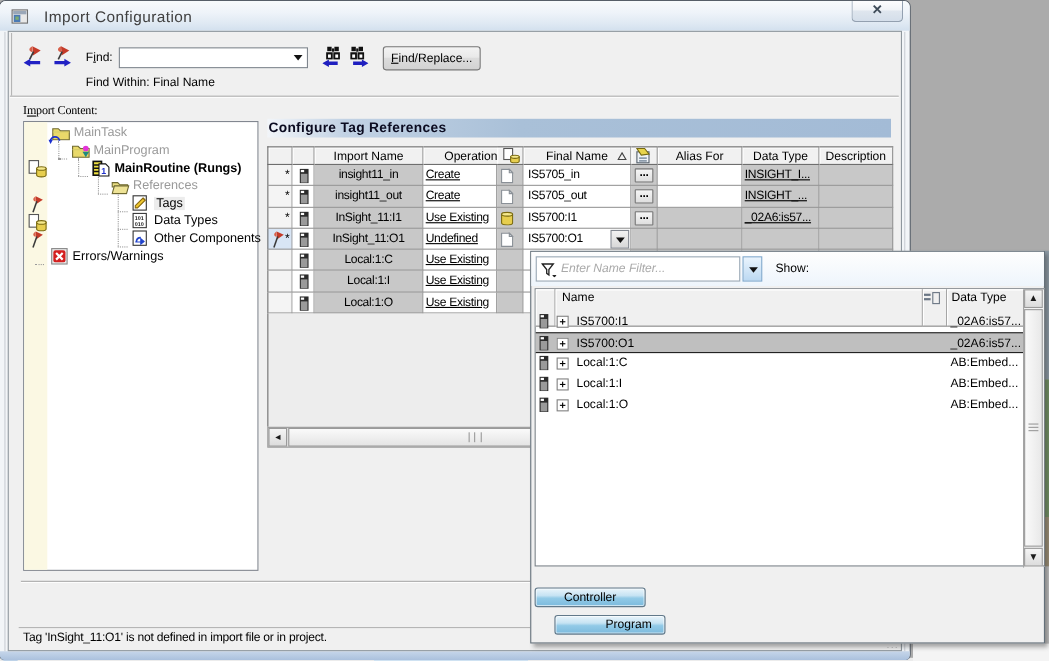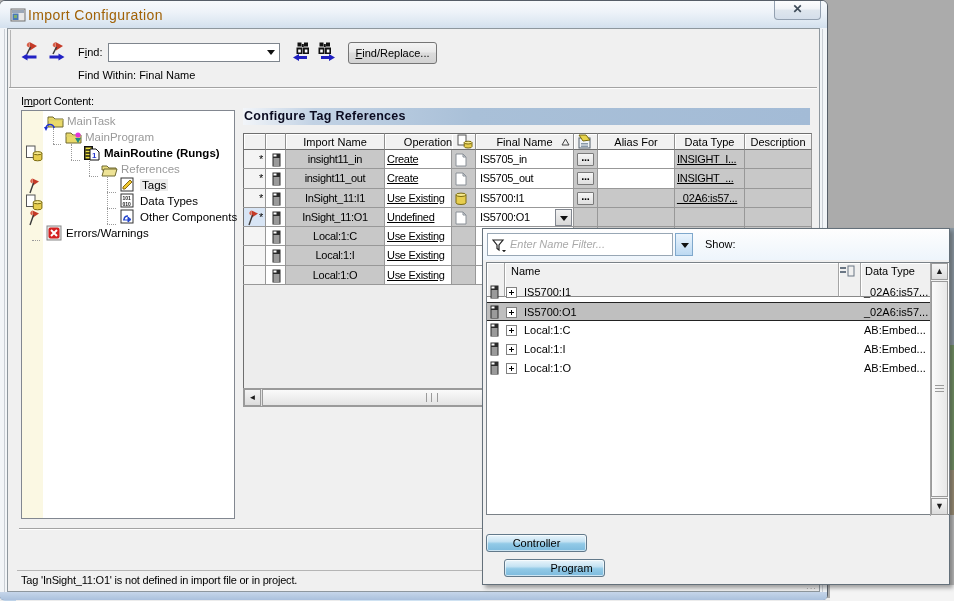--- a/index.html
+++ b/index.html
@@ -8,21 +8,21 @@
 .abs { position:absolute; }
 
 #dlg { left:-1px; top:0; width:829px; height:600px; border:1px solid #565e68; border-radius:6px 6px 5px 5px;
   background:#f2f5f8; }
 #ftop { left:0; top:0; width:827px; height:27px; border-radius:5px 5px 0 0;
   background:linear-gradient(180deg,#f7fafc 0%,#eef3f9 40%,#dfe9f3 75%,#d3e0ee 100%); }
 #fbot { left:0; top:591px; width:827px; height:8px; border-radius:0 0 4px 4px;
   background:linear-gradient(180deg,#c6d6ea,#abc1dd); }
 .sideline { position:absolute; width:1px; top:28px; height:563px; background:#c9ced4; }
 #content { left:7px; top:27px; width:813px; height:564px; background:#f0f0f0; border:1px solid #8e979e; }
-#titletxt { left:28px; top:6px; font-size:14px; letter-spacing:0.4px; color:#a16207; }
+#titletxt { left:40px; top:6px; font-size:14px; letter-spacing:0.4px; color:#404040; }
 #closebtn { left:774px; top:0px; width:47px; height:19px; background:linear-gradient(180deg,#fdfdfe 0%,#f0f3f7 45%,#dfe6ee 50%,#d4deea 100%);
   border:1px solid #93a0b0; border-top:none; border-radius:0 0 4px 4px; color:#3f4c59; text-align:center; font-size:12px; font-weight:bold; line-height:17px; }
 
 #tbsep { left:9px; top:87px; width:808px; height:2px; border-top:1px solid #a3a3a3; border-bottom:1px solid #fdfdfd; }
 .lbl { position:absolute; font-size:11px; color:#000; }
 #findcombo { left:108px; top:43px; width:172px; height:19px; background:#fff; border:1px solid #7e858d; }
 #findcombo .arr { position:absolute; right:1px; top:1px; width:16px; height:15px; background:#fff; }
 .dna { position:absolute; width:0; height:0; border:4px solid transparent; border-top:5px solid #111; }
 #frbtn { left:348px; top:42px; width:89px; height:22px; background:linear-gradient(180deg,#f3f3f3,#e9e9e9 45%,#dcdcdc 50%,#d2d2d2);
   border:1px solid #757575; border-radius:3px; text-align:center; line-height:20px; }
@@ -141,21 +141,21 @@
   </g>
   <rect x="5.2" y="8.5" width="2.6" height="3" fill="#fff"></rect>
     <rect x="11.8" y="8.5" width="2.6" height="3" fill="#fff"></rect>
   <path d="M20 16.5 L14 13 L14 15 L6 15 L6 18 L14 18 L14 20 Z" fill="#1f1fbf"></path>
 </svg>
 <div class="abs" id="frbtn"><span style="text-decoration:underline">F</span>ind/Replace...</div>
 <div class="lbl" style="left:78px;top:69px;">Find Within: Final Name</div>
 <div class="abs" id="tbsep"></div>
 <div class="abs" style="left:10px;top:30px;width:1px;height:57px;background:#b5b5b5;"></div>
 
-<div class="lbl" style="left:21px;top:95px;letter-spacing:-0.2px;">I<span style="text-decoration:underline">m</span>port Content:</div>
+<div class="lbl" style="left:21px;top:95px;letter-spacing:-0.2px;font-family:Liberation Serif, serif;">I<span style="text-decoration:underline">m</span>port Content:</div>
 <div class="abs" id="treebox">
   <div class="abs" id="gutter"></div>
 
   <div class="dot-v" style="left:31px;top:17px;height:16px;"></div>
   <div class="dot-h" style="left:31px;top:33px;width:8px;"></div>
   <div class="dot-v" style="left:49px;top:33px;height:16px;"></div>
   <div class="dot-h" style="left:49px;top:49px;width:9px;"></div>
   <div class="dot-v" style="left:67px;top:50px;height:15px;"></div>
   <div class="dot-h" style="left:67px;top:65px;width:9px;"></div>
   <div class="dot-v" style="left:85px;top:66px;height:47px;"></div>

